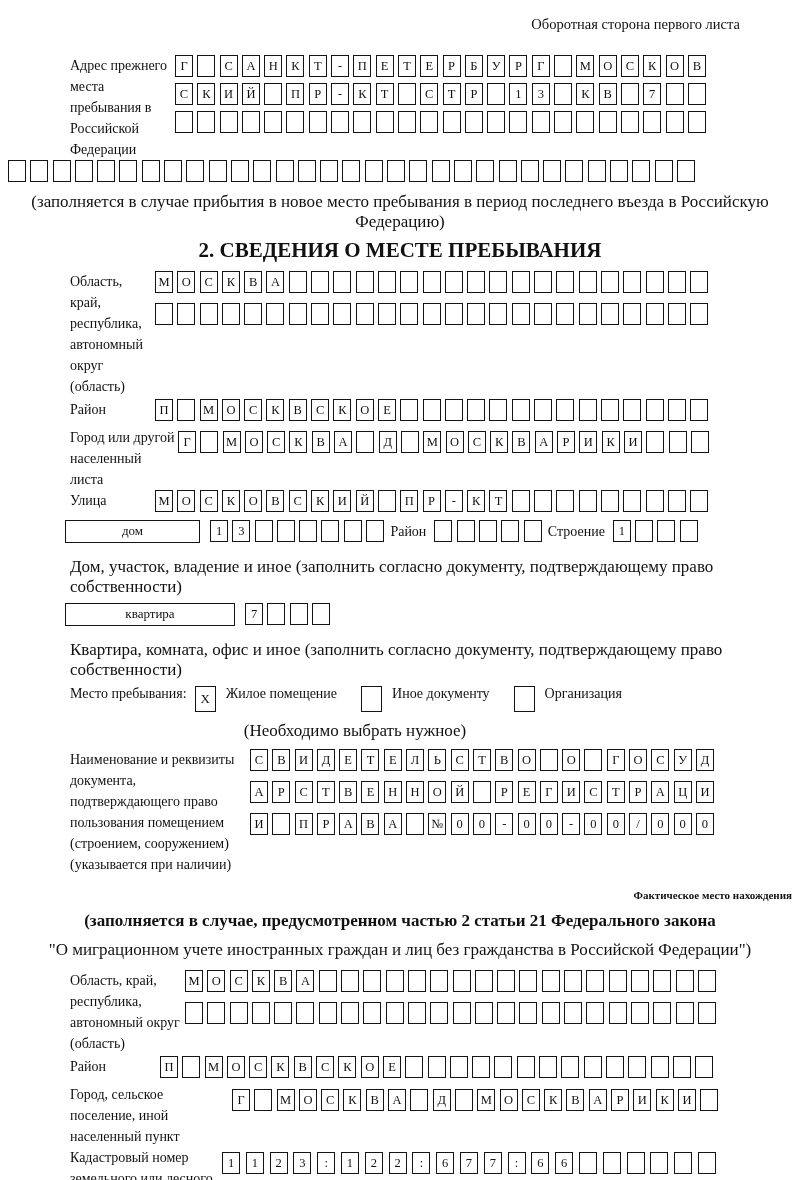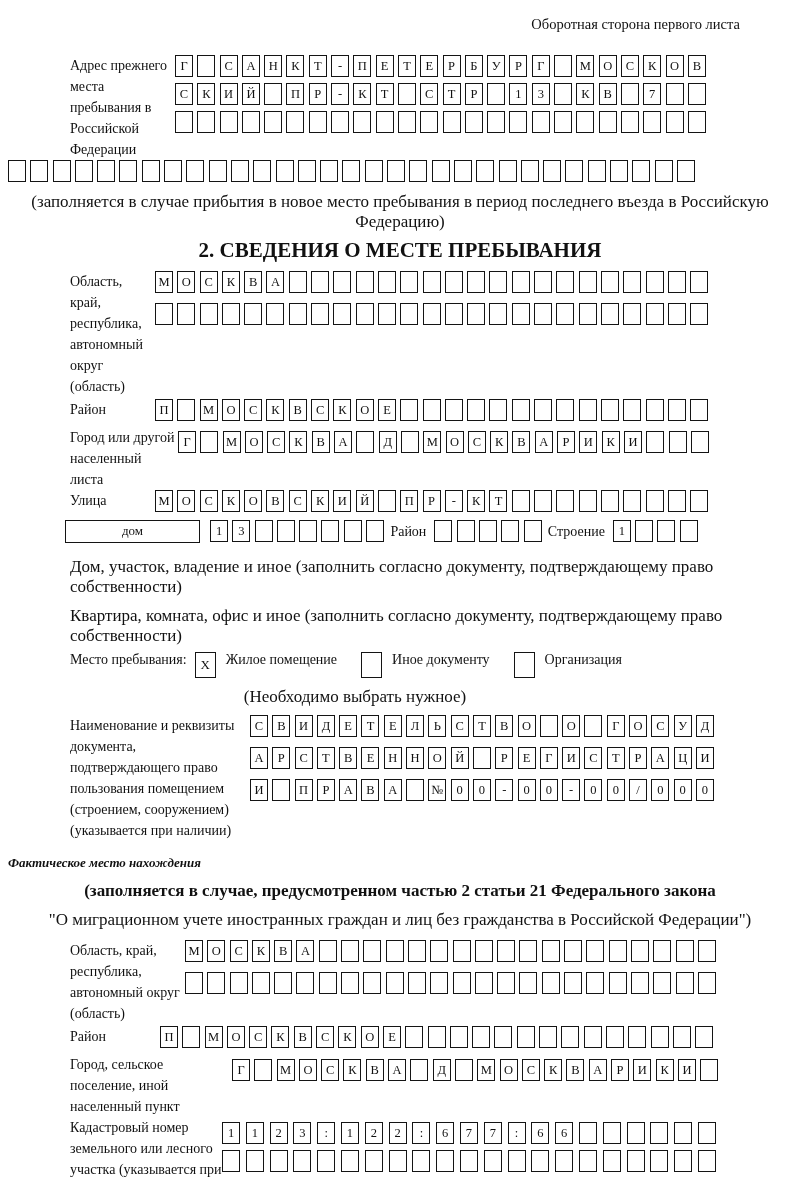--- a/index.html
+++ b/index.html
@@ -51,25 +51,24 @@
     margin:9px 0 6px 0;
   }
   .note-center{text-align:center;}
   .sec-title{
     text-align:center;
     font-weight:bold;
     font-size:21px;
     margin:4px 0 8px 0;
   }
   .sub-title{
-    text-align:left;
+    text-align:right;
     font-weight:bold;
-    font-size:13px;
+    font-size:11px;
     margin:14px 0 10px 0;
-    font-style:italic;
   }
   .house-row{display:flex;align-items:flex-start;margin:2px 0 0 0;}
   .box-label{
     box-sizing:border-box;
     border:1.5px solid #141414;
     height:23px;line-height:20px;
     text-align:center;
     font-size:13px;
     flex:none;
     margin-left:57px;
@@ -147,20 +146,24 @@
   <div class="house-row">
     <div class="box-label bl-dom">дом</div>
     <div class="grid-row" style="flex:none;"><span class="cell">1</span><span class="cell">3</span><span class="cell"></span><span class="cell"></span><span class="cell"></span><span class="cell"></span><span class="cell"></span><span class="cell"></span></div>
     <div class="inline-lbl">Район</div>
     <div class="grid-row" style="flex:none;"><span class="cell"></span><span class="cell"></span><span class="cell"></span><span class="cell"></span><span class="cell"></span></div>
     <div class="inline-lbl">Строение</div>
     <div class="grid-row" style="flex:none;"><span class="cell">1</span><span class="cell"></span><span class="cell"></span><span class="cell"></span></div>
   </div>
   <div class="note" style="padding-left:62px;">Дом, участок, владение и иное (заполнить согласно документу, подтверждающему право собственности)</div>
 
+  <div class="house-row">
+    <div class="box-label bl-kv">квартира</div>
+    <div class="grid-row" style="flex:none;"><span class="cell">7</span><span class="cell"></span><span class="cell"></span><span class="cell"></span></div>
+  </div>
   <div class="note" style="padding-left:62px;">Квартира, комната, офис и иное (заполнить согласно документу, подтверждающему право собственности)</div>
 
   <div class="stay-row">
     <span>Место пребывания:</span>
     <span class="cb" style="margin-left:8px;">X</span>
     <span class="stay-lbl">Жилое помещение</span>
     <span class="cb" style="margin-left:14px;"></span>
     <span class="stay-lbl">Иное документу</span>
     <span class="cb" style="margin-left:14px;"></span>
     <span class="stay-lbl">Организация</span>

